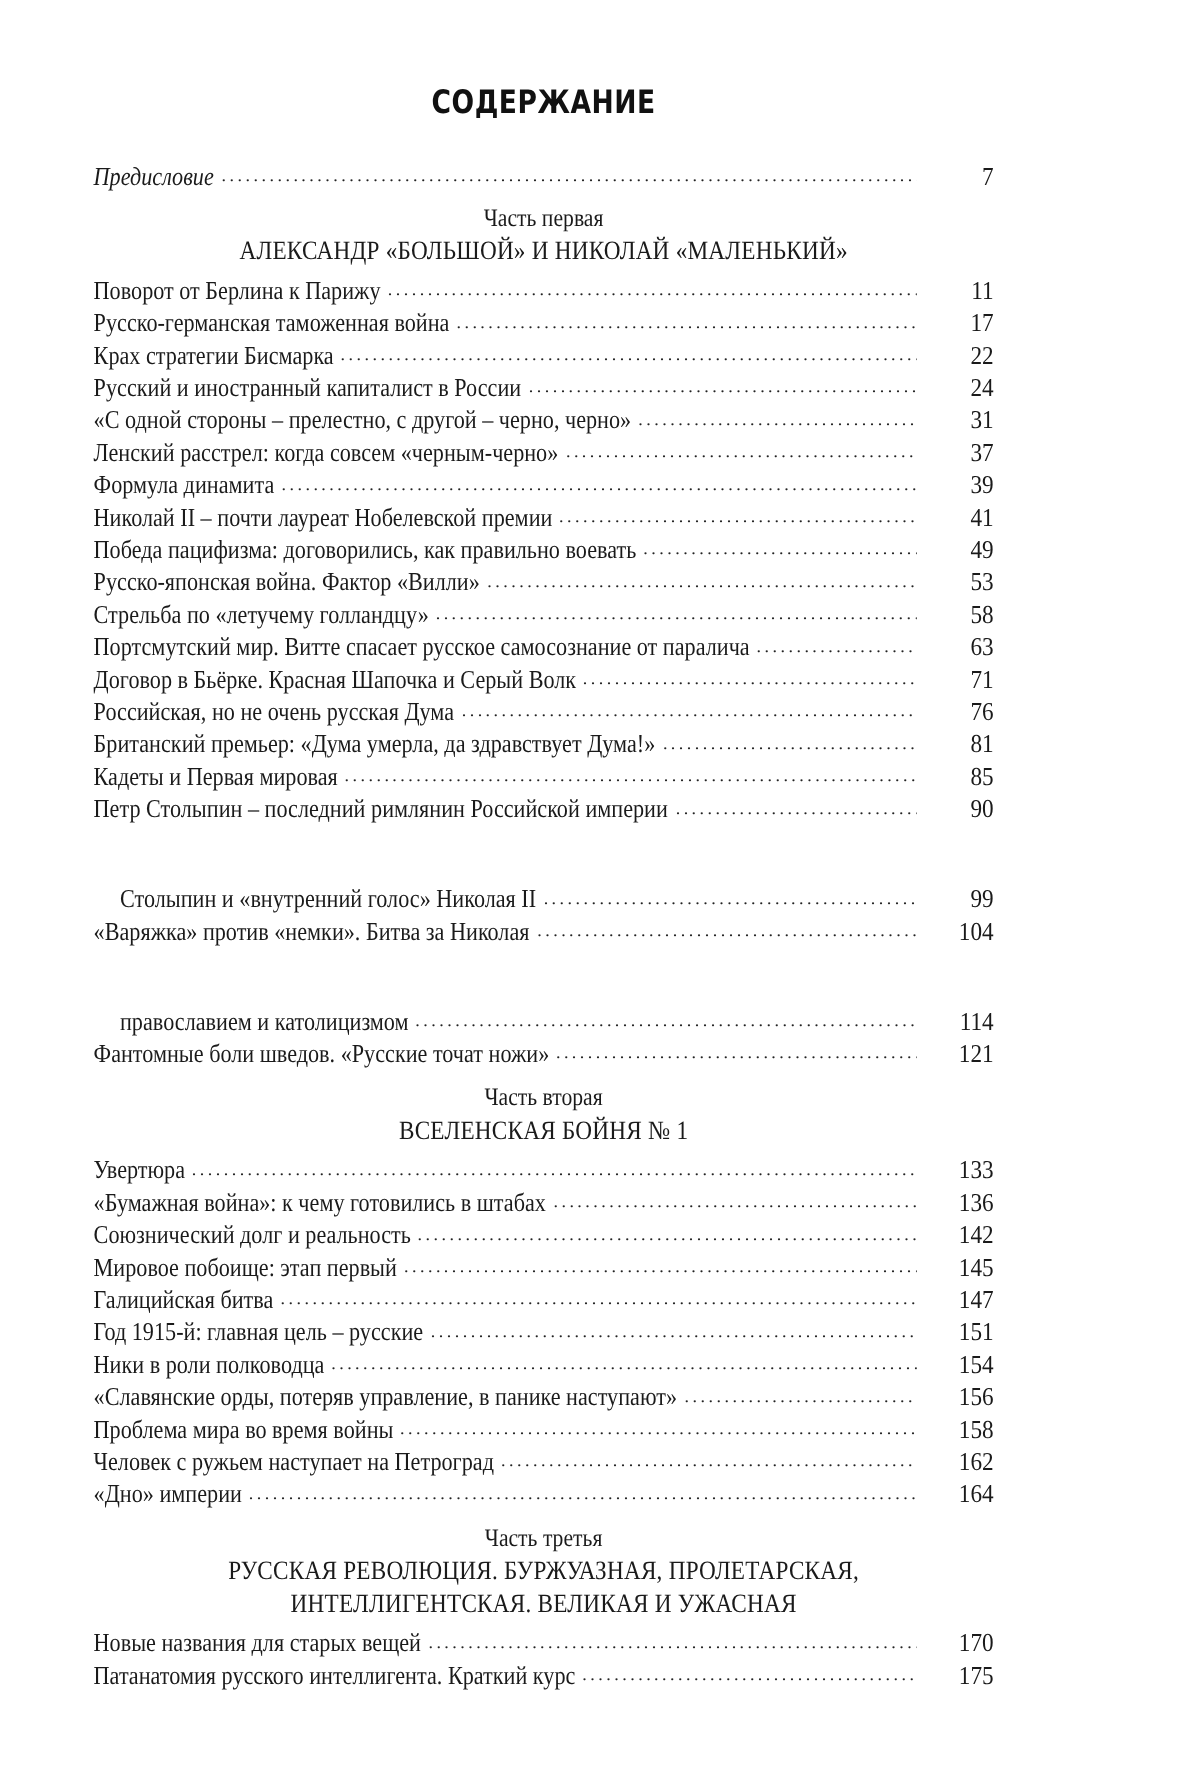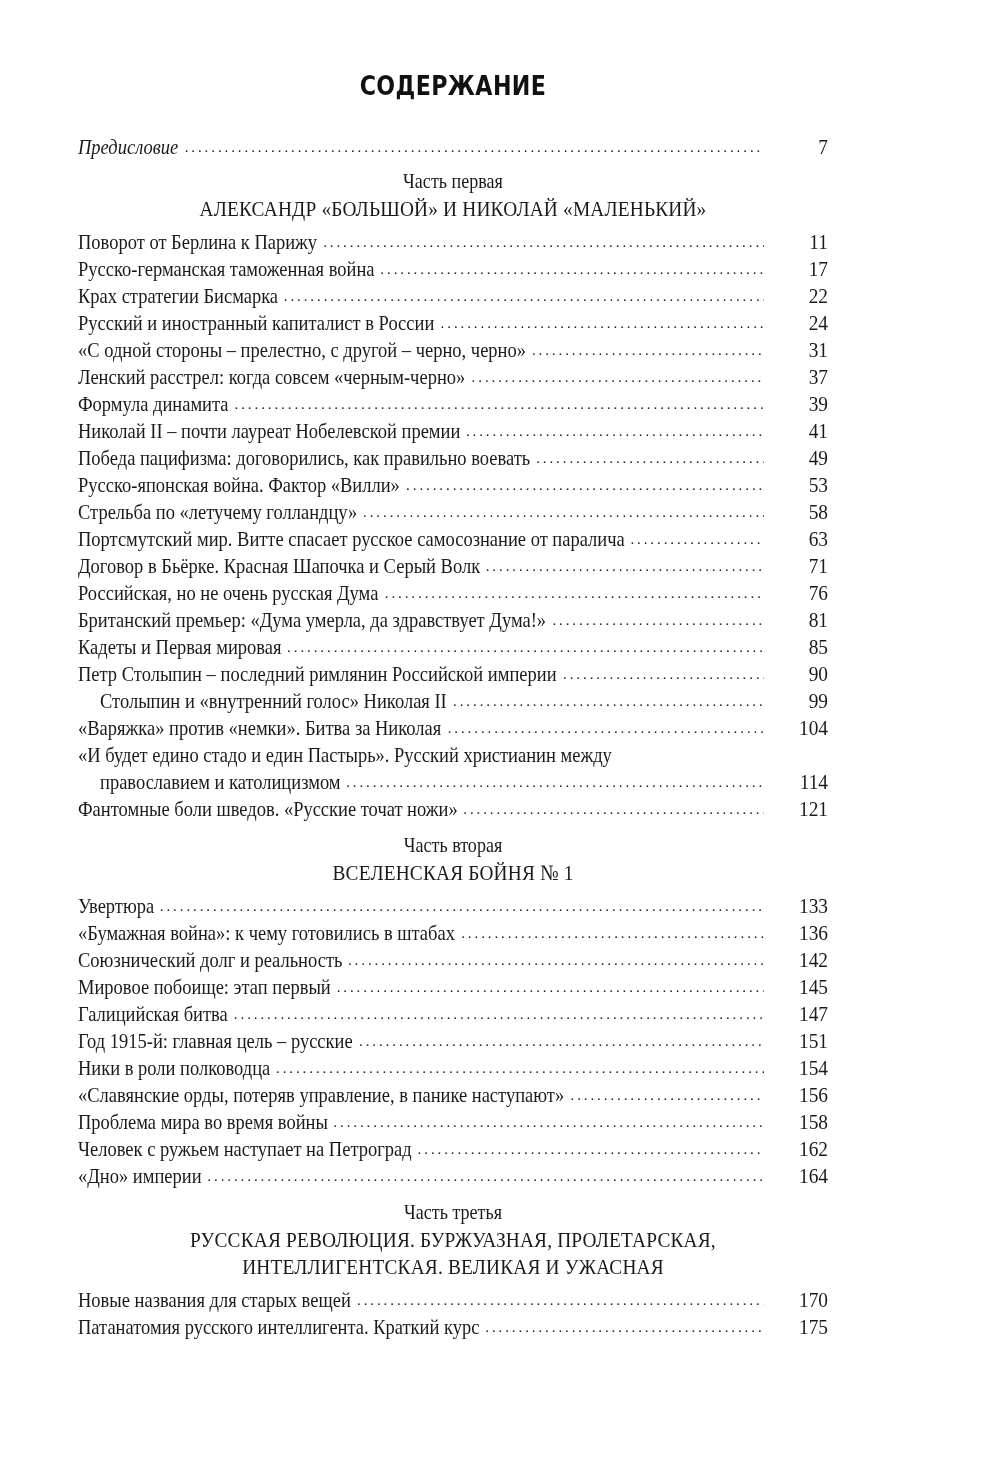--- a/index.html
+++ b/index.html
@@ -66,20 +66,21 @@
   }
   .row .page-num {
     flex: 0 0 56px;
     text-align: right;
     transform: scaleX(0.9);
     transform-origin: right center;
   }
   .row.italic .label { font-style: italic; }
   .row.cont {
     padding-left: 22px;
+    margin-top: 48px;
   }
   .part-heading {
     text-align: center;
     font-size: 21px;
     line-height: 27px;
     height: 27px;
     transform: scaleX(0.86);
     transform-origin: center;
   }
   .part-title {
@@ -197,23 +198,20 @@
       <div class="row cont">
         <span class="label" style="margin-right: -56.2184px;">Столыпин и «внутренний голос» Николая II</span>
         <span class="leader">........................................................................................................................</span>
         <span class="page-num">99</span>
       </div>
       <div class="row">
         <span class="label" style="margin-right: -58.744px;">«Варяжка» против «немки». Битва за Николая</span>
         <span class="leader">........................................................................................................................</span>
         <span class="page-num">104</span>
       </div>
-      <div class="row">
-        <span class="label" style="margin-right: -87.155px;">«И будет едино стадо и един Пастырь». Русский христианин между</span>
-      </div>
       <div class="row cont">
         <span class="label" style="margin-right: -39.5091px;">православием и католицизмом</span>
         <span class="leader">........................................................................................................................</span>
         <span class="page-num">114</span>
       </div>
       <div class="row">
         <span class="label" style="margin-right: -62.2831px;">Фантомные боли шведов. «Русские точат ножи»</span>
         <span class="leader">........................................................................................................................</span>
         <span class="page-num">121</span>
       </div>

